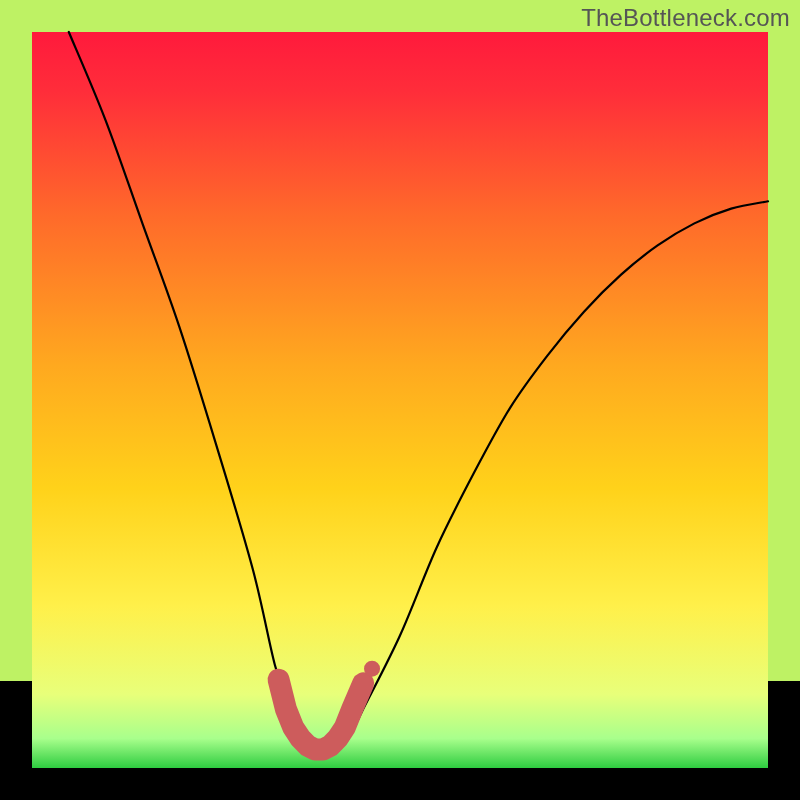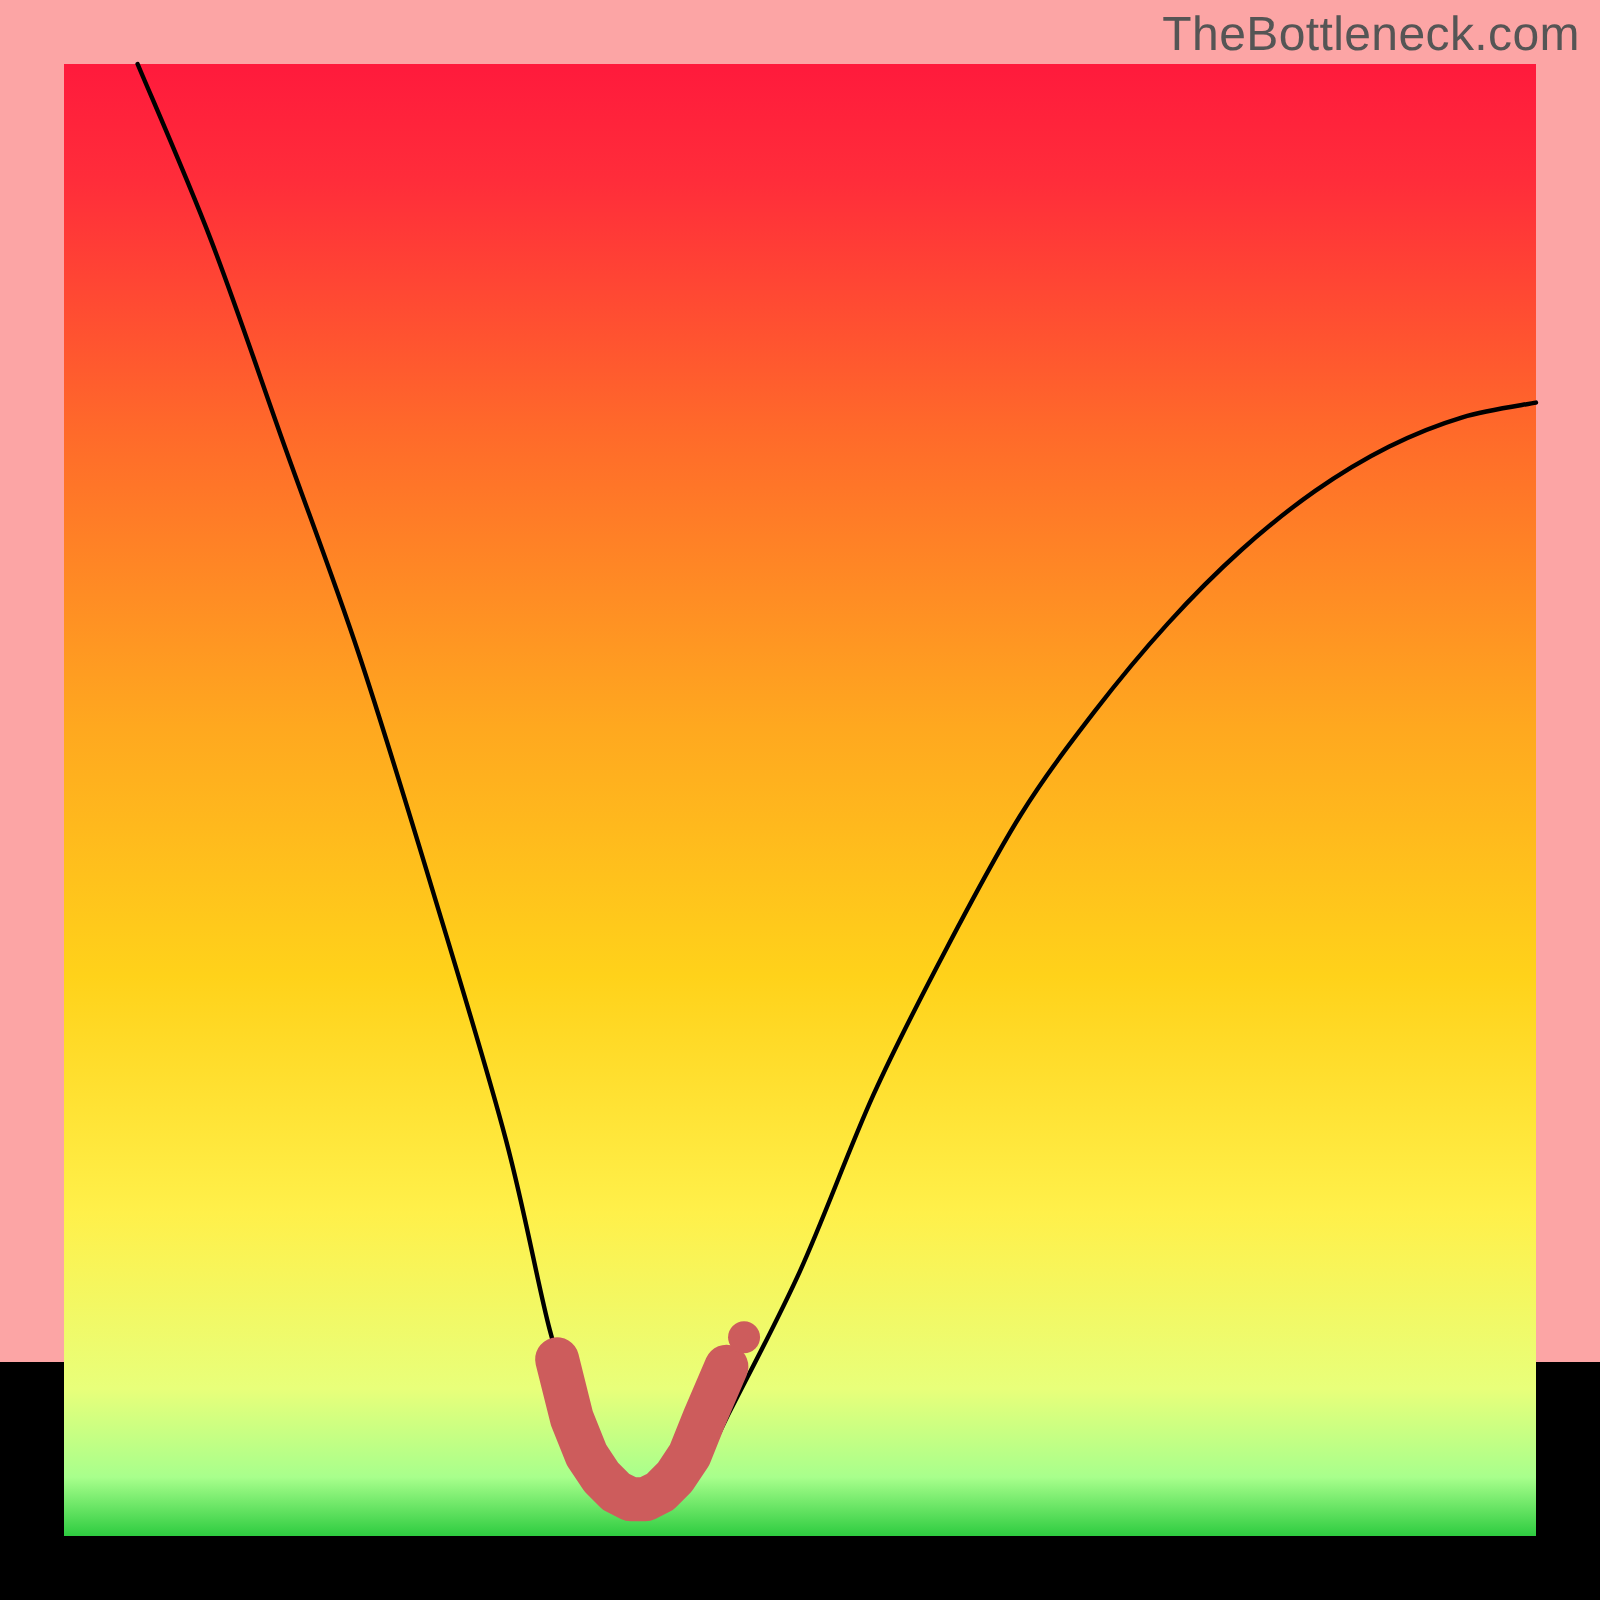--- a/index.html
+++ b/index.html
@@ -8,21 +8,21 @@
     width: 800px;
     height: 800px;
     background: #000;
     overflow: hidden;
     font-family: Arial, Helvetica, sans-serif;
   }
   .outer {
     position: relative;
     width: 800px;
     height: 681px;
-    background: #fca5a5;
+    background: #bef264;
   }
   .watermark {
     position: absolute;
     top: 4px;
     right: 10px;
     color: #555;
     font-size: 24px;
     font-weight: 500;
     letter-spacing: 0.2px;
     z-index: 10;

